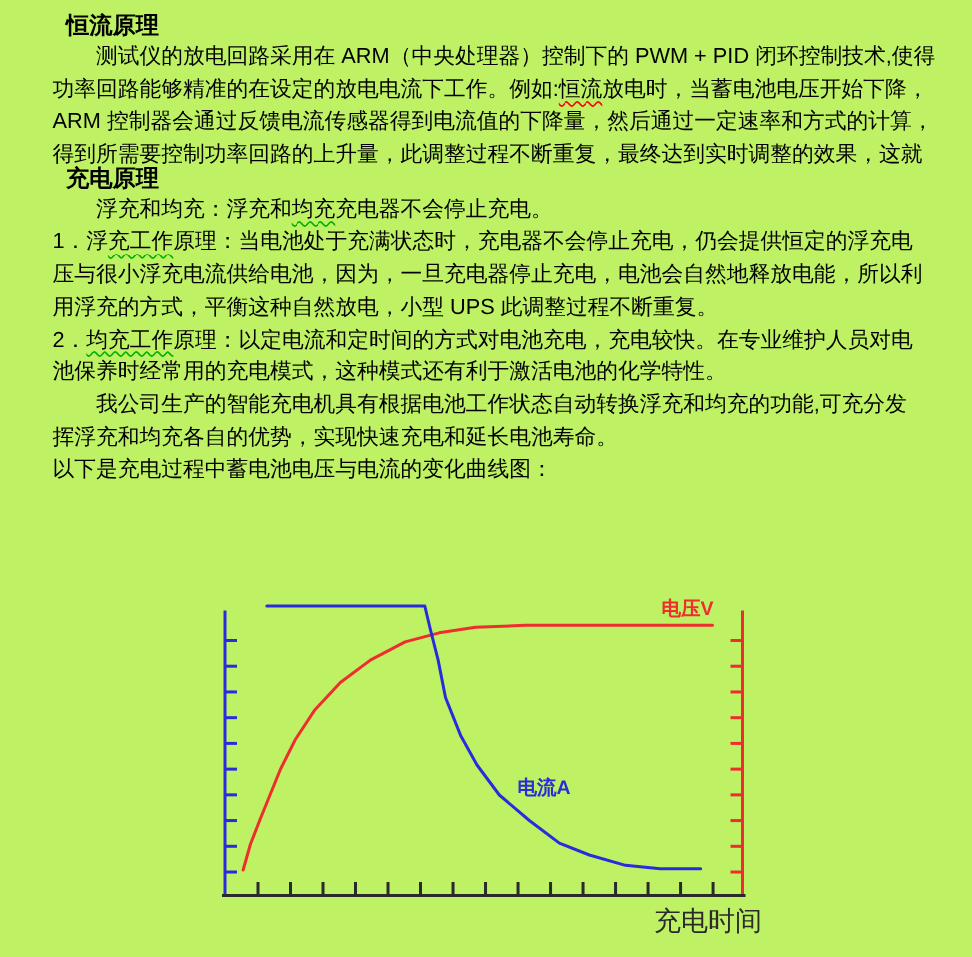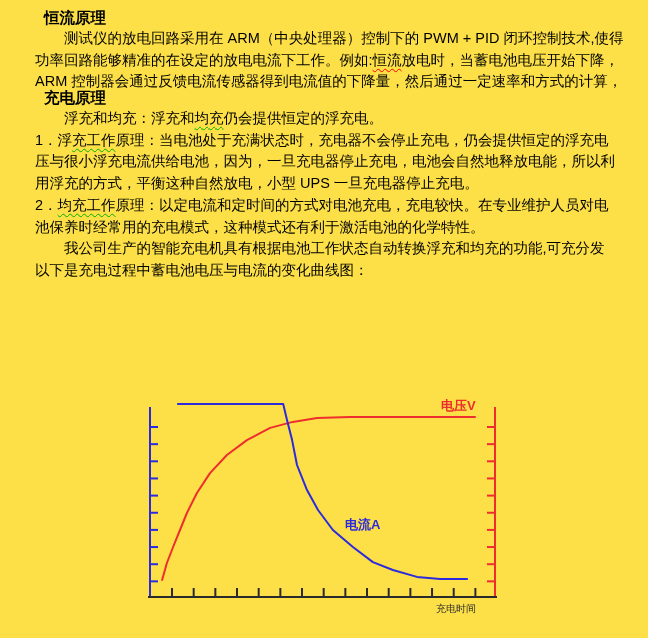--- a/index.html
+++ b/index.html
@@ -1,51 +1,53 @@
 <!DOCTYPE html>
 <html style="--spell-red: #ff0000; --grammar-green: #00b000;"><head>
 <meta charset="utf-8">
 <style>
   html,body{margin:0;padding:0;background:#fff;}
-  .page{position:relative;width:648px;height:638px;background:#fde047;overflow:hidden;
+  .page{position:relative;width:648px;height:638px;background:#bef264;overflow:hidden;
         font-family:"Liberation Sans",sans-serif;}
   .doc{position:absolute;left:35px;top:8px;width:590px;color:#000;font-size:14.5px;}
   .heading{font-weight:bold;font-size:15.5px;margin-left:9px;height:20px;line-height:20px;white-space:nowrap;}
   .heading.h2{margin-top:-5px;}
   .line{height:21.7px;line-height:21.7px;white-space:nowrap;}
   .line.indent{text-indent:29px;}
   .wavy-red{text-decoration:underline wavy var(--spell-red,#ff0000) 1px;text-underline-offset:3px;}
   .wavy-green{text-decoration:underline wavy var(--grammar-green,#00b000) 1px;text-underline-offset:3px;}
   #chart{position:absolute;left:0;top:0;}
   .chart-label{position:absolute;font-weight:bold;font-size:13px;white-space:nowrap;}
   .chart-label.voltage{left:441px;top:397px;}
   .chart-label.current{left:345px;top:516px;}
-  .chart-label.xaxis{left:436px;top:602px;font-weight:normal;font-size:10px;}
+  .chart-label.xaxis{left:436px;top:602px;font-weight:normal;font-size:18px;}
 </style>
 </head>
 <body>
 
 <div class="page">
 
   <div class="doc" id="doc">
     <div class="heading">恒流原理</div>
     <div id="sec0-lines">
         <div class="line indent"><span>测试仪的放电回路采用在 ARM（中央处理器）控制下的 PWM + PID 闭环控制技术,使得</span></div>
         <div class="line"><span>功率回路能够精准的在设定的放电电流下工作。例如:</span><span class="wavy-red">恒流</span><span>放电时，当蓄电池电压开始下降，</span></div>
         <div class="line"><span>ARM 控制器会通过反馈电流传感器得到电流值的下降量，然后通过一定速率和方式的计算，</span></div>
+        <div class="line"><span>得到所需要控制功率回路的上升量，此调整过程不断重复，最终达到实时调整的效果，这就</span></div>
       </div>
     <div class="heading h2">充电原理</div>
     <div id="sec1-lines">
-        <div class="line indent"><span>浮充和均充：浮充和</span><span class="wavy-green">均充</span><span>仍会提供恒定的浮充电。</span></div>
+        <div class="line indent"><span>浮充和均充：浮充和</span><span class="wavy-green">均充</span><span>充电器不会停止充电。</span></div>
         <div class="line"><span>1．浮</span><span class="wavy-green">充工作</span><span>原理：当电池处于充满状态时，充电器不会停止充电，仍会提供恒定的浮充电</span></div>
         <div class="line"><span>压与很小浮充电流供给电池，因为，一旦充电器停止充电，电池会自然地释放电能，所以利</span></div>
-        <div class="line"><span>用浮充的方式，平衡这种自然放电，小型 UPS 一旦充电器停止充电。</span></div>
+        <div class="line"><span>用浮充的方式，平衡这种自然放电，小型 UPS 此调整过程不断重复。</span></div>
         <div class="line"><span>2．</span><span class="wavy-green">均充工作</span><span>原理：以定电流和定时间的方式对电池充电，充电较快。在专业维护人员对电</span></div>
         <div class="line"><span>池保养时经常用的充电模式，这种模式还有利于激活电池的化学特性。</span></div>
         <div class="line indent"><span>我公司生产的智能充电机具有根据电池工作状态自动转换浮充和均充的功能,可充分发</span></div>
+        <div class="line"><span>挥浮充和均充各自的优势，实现快速充电和延长电池寿命。</span></div>
         <div class="line"><span>以下是充电过程中蓄电池电压与电流的变化曲线图：</span></div>
       </div>
   </div>
 
   <svg id="chart" width="648" height="638" viewBox="0 0 648 638">
       <line x1="150" y1="407" x2="150" y2="597" stroke="#2b2bdd" stroke-width="2"></line>
       <line x1="150" y1="427" x2="158" y2="427" stroke="#2b2bdd" stroke-width="2"></line>
       <line x1="150" y1="444.15" x2="158" y2="444.15" stroke="#2b2bdd" stroke-width="2"></line>
       <line x1="150" y1="461.3" x2="158" y2="461.3" stroke="#2b2bdd" stroke-width="2"></line>
       <line x1="150" y1="478.45" x2="158" y2="478.45" stroke="#2b2bdd" stroke-width="2"></line>

